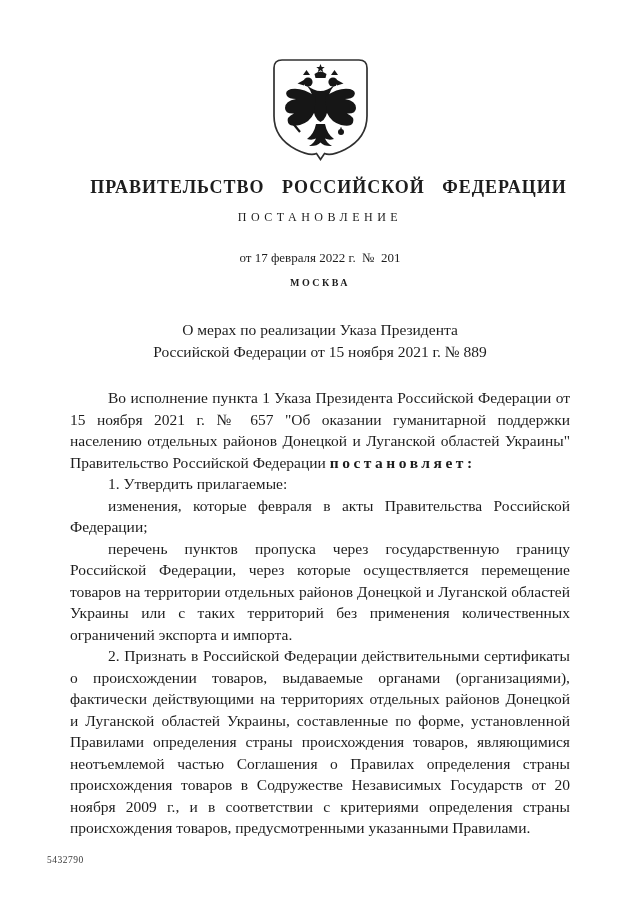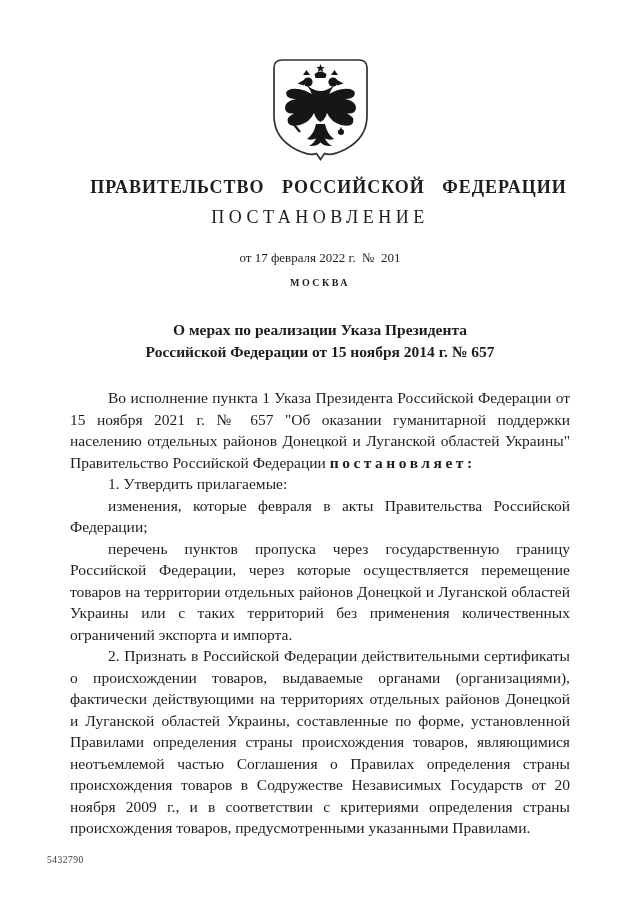--- a/index.html
+++ b/index.html
@@ -24,21 +24,21 @@
     font-weight: bold;
     font-size: 18px;
     letter-spacing: 1px;
     word-spacing: 12px;
     line-height: 20px;
     margin-left: 17px;
   }
   .doc-type {
     margin-top: 11px;
     text-align: center;
-    font-size: 18px;
+    font-size: 12px;
     letter-spacing: 4.5px;
     line-height: 18px;
   }
   .date-line {
     margin-top: 23px;
     text-align: center;
     font-size: 13px;
     line-height: 18px;
     white-space: pre;
   }
@@ -46,21 +46,21 @@
     margin-top: 10px;
     text-align: center;
     font-size: 10px;
     font-weight: bold;
     letter-spacing: 2.5px;
     line-height: 12px;
   }
   .doc-title {
     margin-top: 30px;
     text-align: center;
-    font-weight: bold;
+    font-weight: normal;
     font-size: 15.5px;
     line-height: 22px;
   }
   .body-text {
     margin: 24px 70px 0 70px;
     font-size: 15.5px;
     line-height: 21.5px;
     text-align: justify;
   }
   .body-text p {
@@ -113,21 +113,21 @@
   <div class="org-name">ПРАВИТЕЛЬСТВО РОССИЙСКОЙ ФЕДЕРАЦИИ</div>
 
   <div class="doc-type">ПОСТАНОВЛЕНИЕ</div>
 
   <div class="date-line">от 17 февраля 2022 г.  №  201</div>
 
   <div class="city">МОСКВА</div>
 
   <div class="doc-title">
     <span>О мерах по реализации Указа Президента</span><br>
-    <span>Российской Федерации от 15 ноября 2014 г. № 657</span>
+    <span>Российской Федерации от 15 ноября 2021 г. № 889</span>
   </div>
 
   <div class="body-text">
     <p><span>Во исполнение пункта 1 Указа Президента Российской Федерации от 15 ноября 2021 г. № 657 "Об оказании гуманитарной поддержки населению отдельных районов Донецкой и Луганской областей Украины" Правительство Российской Федерации </span><span class="emph">постановляет:</span></p>
     <p>1. Утвердить прилагаемые:</p>
     <p>изменения, которые февраля в акты Правительства Российской Федерации;</p>
     <p>перечень пунктов пропуска через государственную границу Российской Федерации, через которые осуществляется перемещение товаров на территории отдельных районов Донецкой и Луганской областей Украины или с таких территорий без применения количественных ограничений экспорта и импорта.</p>
     <p>2. Признать в Российской Федерации действительными сертификаты о происхождении товаров, выдаваемые органами (организациями), фактически действующими на территориях отдельных районов Донецкой и Луганской областей Украины, составленные по форме, установленной Правилами определения страны происхождения товаров, являющимися неотъемлемой частью Соглашения о Правилах определения страны происхождения товаров в Содружестве Независимых Государств от 20 ноября 2009 г., и в соответствии с критериями определения страны происхождения товаров, предусмотренными указанными Правилами.</p>
   </div>
 

